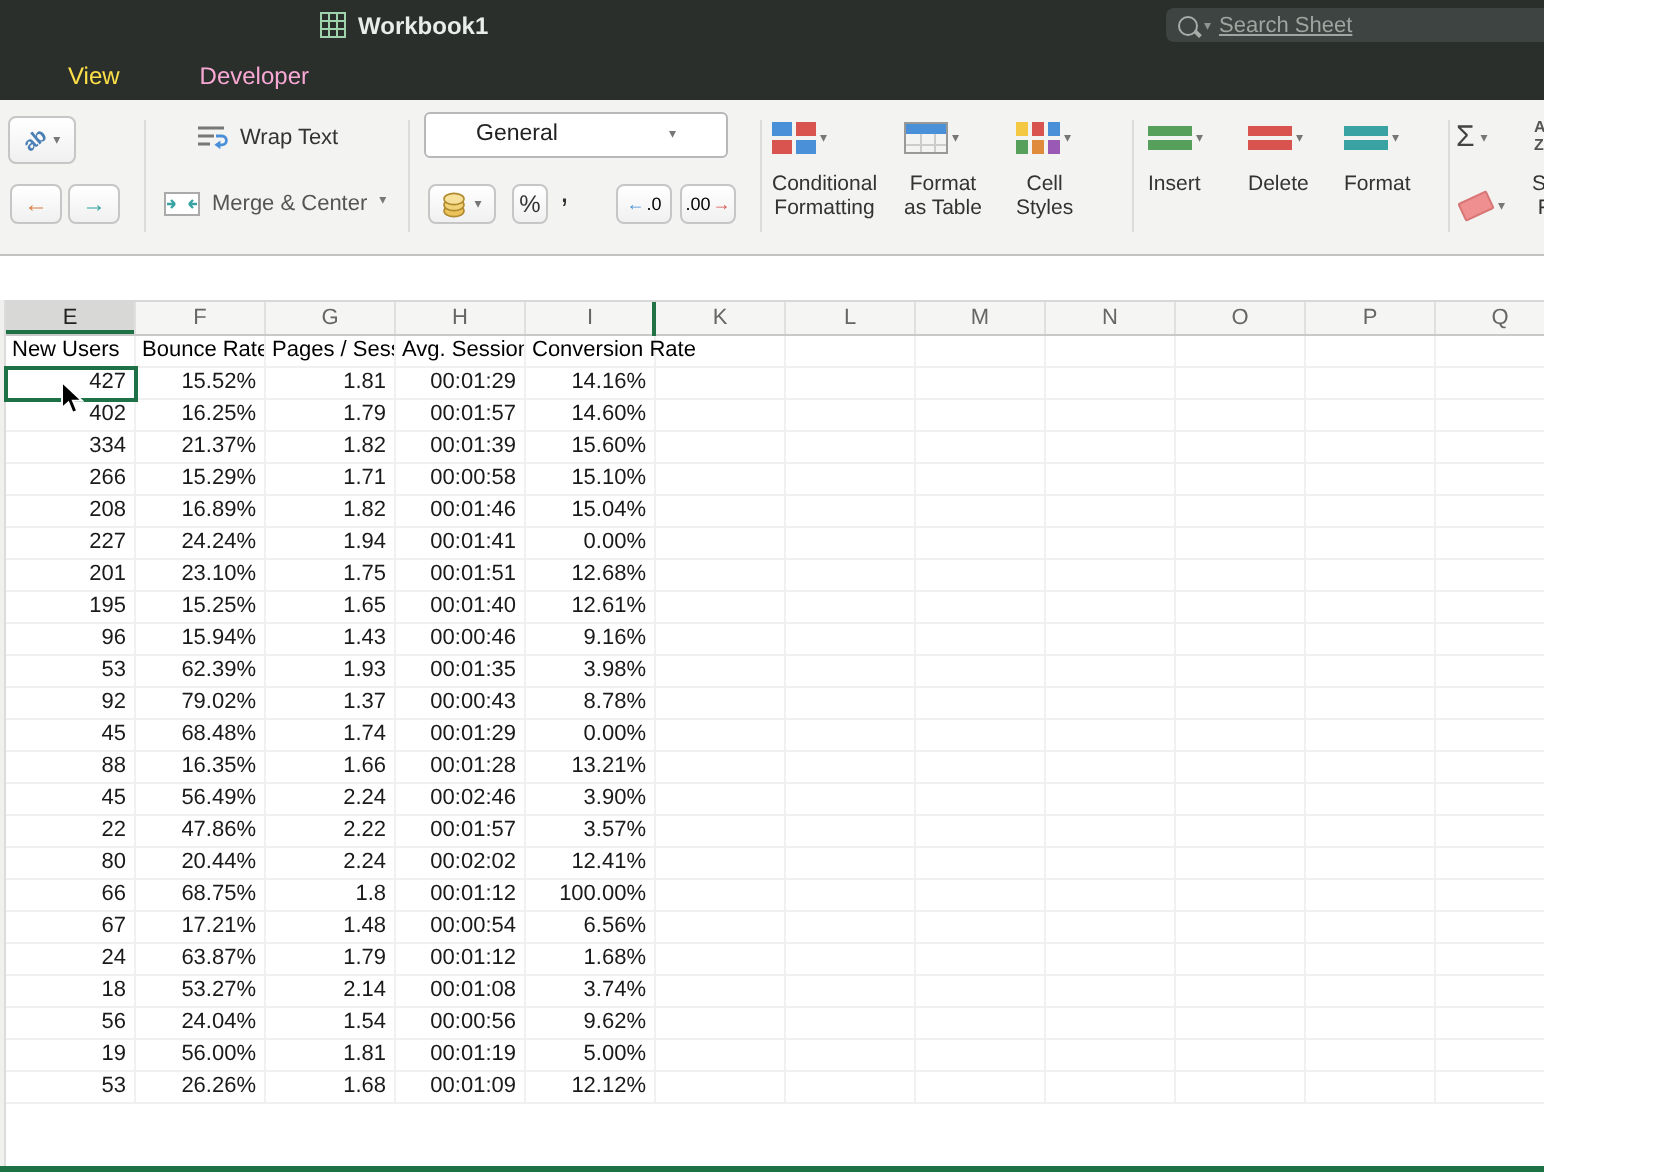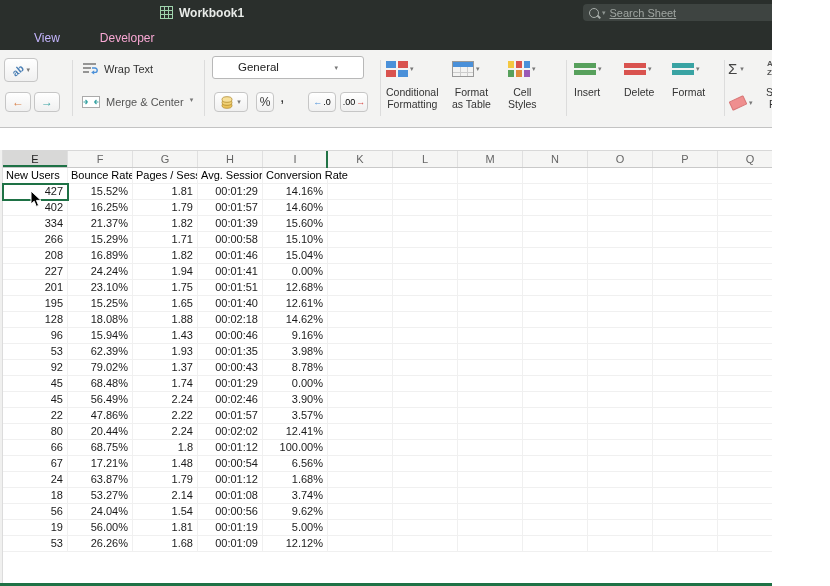--- a/index.html
+++ b/index.html
@@ -14,42 +14,42 @@
               border-radius:4px;display:flex;align-items:center;padding-left:6px;box-sizing:border-box;}
   .mag{width:8px;height:8px;border:1.5px solid #a7ada9;border-radius:50%;position:relative;flex:0 0 auto;}
   .mag::after{content:"";position:absolute;left:7px;top:7px;width:4px;height:1.5px;background:#a7ada9;transform:rotate(45deg);}
   .mag-caret{color:#8f9592;font-size:7px;margin:0 4px 0 3px;}
   .search-ph{color:#9fa5a1;font-size:11px;text-decoration:underline;}
   .share{position:absolute;right:4px;top:5px;}
 
   
   .tabrow{position:absolute;left:0;top:25px;width:830px;height:25px;background:#2a2f2c;}
   #tabs{position:absolute;left:34px;top:0;height:25px;display:flex;gap:40px;align-items:center;}
-  .tab{font-size:12px;color:#c4b5fd;cursor:default;}
+  .tab{font-size:12px;color:#fde047;cursor:default;}
   .tab-hot{color:#f9a8d4;}
   .smiley{position:absolute;right:38px;top:4px;color:#c8cec9;font-size:13px;display:flex;align-items:center;gap:2px;}
   .smiley .sc{font-size:7px;color:#8f9592;}
   .collapse{position:absolute;right:8px;top:6px;color:#b9bfbb;font-size:12px;font-weight:bold;}
 
   
   .ribbon{position:absolute;left:0;top:50px;width:830px;height:78px;background:#f3f3f2;
           border-bottom:1px solid #c3c3c3;box-sizing:border-box;}
   .sep{position:absolute;top:10px;height:56px;width:1px;background:#dcdcdc;}
   .tbtn{border:1px solid #c6c6c6;border-radius:4px;background:linear-gradient(#ffffff,#f0f0f0);
         box-sizing:border-box;display:flex;align-items:center;justify-content:center;}
   .caret{font-size:7px;color:#777;}
 
   .orient{position:absolute;left:4px;top:8px;width:34px;height:24px;gap:3px;}
   .orient .ab{color:#4a7fb5;font-size:10px;transform:rotate(-40deg);font-weight:bold;}
   .ind{position:absolute;top:42px;width:26px;height:20px;}
   .ind1{left:5px;} .ind2{left:34px;}
   .arr-orange{color:#d9824a;font-size:12px;font-weight:bold;}
   .arr-teal{color:#39a3a3;font-size:12px;font-weight:bold;}
 
-  .wraptext{position:absolute;left:82px;top:12px;display:flex;align-items:center;gap:6px;
+  .wraptext{position:absolute;left:98px;top:12px;display:flex;align-items:center;gap:6px;
             font-size:11px;color:#333;}
   .mergec{position:absolute;left:82px;top:46px;display:flex;align-items:flex-start;gap:6px;
           font-size:11px;color:#555;}
 
   .numfmt{position:absolute;left:212px;top:6px;width:152px;height:23px;border:1px solid #b8b8b8;
           border-radius:3px;background:#fff;font-size:11.5px;color:#222;line-height:21px;
           padding:0 25px;box-sizing:border-box;display:flex;justify-content:space-between;align-items:center;}
   .curr{position:absolute;left:214px;top:42px;width:34px;height:20px;gap:2px;}
   .pct{position:absolute;left:256px;top:42px;width:18px;height:20px;font-size:12px;color:#333;
        text-align:center;line-height:20px;}
@@ -457,35 +457,20 @@
         <div class="cell"></div>
         <div class="cell"></div>
         <div class="cell"></div>
         <div class="cell"></div>
         <div class="cell"></div>
         <div class="cell"></div>
         <div class="cell"></div>
         <div class="cell"></div>
       </div>
       <div class="row">
-        <div class="cell num">128</div>
-        <div class="cell num">18.08%</div>
-        <div class="cell num">1.88</div>
-        <div class="cell num">00:02:18</div>
-        <div class="cell num">14.62%</div>
-        <div class="cell"></div>
-        <div class="cell"></div>
-        <div class="cell"></div>
-        <div class="cell"></div>
-        <div class="cell"></div>
-        <div class="cell"></div>
-        <div class="cell"></div>
-        <div class="cell"></div>
-      </div>
-      <div class="row">
         <div class="cell num">96</div>
         <div class="cell num">15.94%</div>
         <div class="cell num">1.43</div>
         <div class="cell num">00:00:46</div>
         <div class="cell num">9.16%</div>
         <div class="cell"></div>
         <div class="cell"></div>
         <div class="cell"></div>
         <div class="cell"></div>
         <div class="cell"></div>
@@ -532,20 +517,35 @@
         <div class="cell"></div>
         <div class="cell"></div>
         <div class="cell"></div>
         <div class="cell"></div>
         <div class="cell"></div>
         <div class="cell"></div>
         <div class="cell"></div>
         <div class="cell"></div>
       </div>
       <div class="row">
+        <div class="cell num">88</div>
+        <div class="cell num">16.35%</div>
+        <div class="cell num">1.66</div>
+        <div class="cell num">00:01:28</div>
+        <div class="cell num">13.21%</div>
+        <div class="cell"></div>
+        <div class="cell"></div>
+        <div class="cell"></div>
+        <div class="cell"></div>
+        <div class="cell"></div>
+        <div class="cell"></div>
+        <div class="cell"></div>
+        <div class="cell"></div>
+      </div>
+      <div class="row">
         <div class="cell num">45</div>
         <div class="cell num">56.49%</div>
         <div class="cell num">2.24</div>
         <div class="cell num">00:02:46</div>
         <div class="cell num">3.90%</div>
         <div class="cell"></div>
         <div class="cell"></div>
         <div class="cell"></div>
         <div class="cell"></div>
         <div class="cell"></div>

